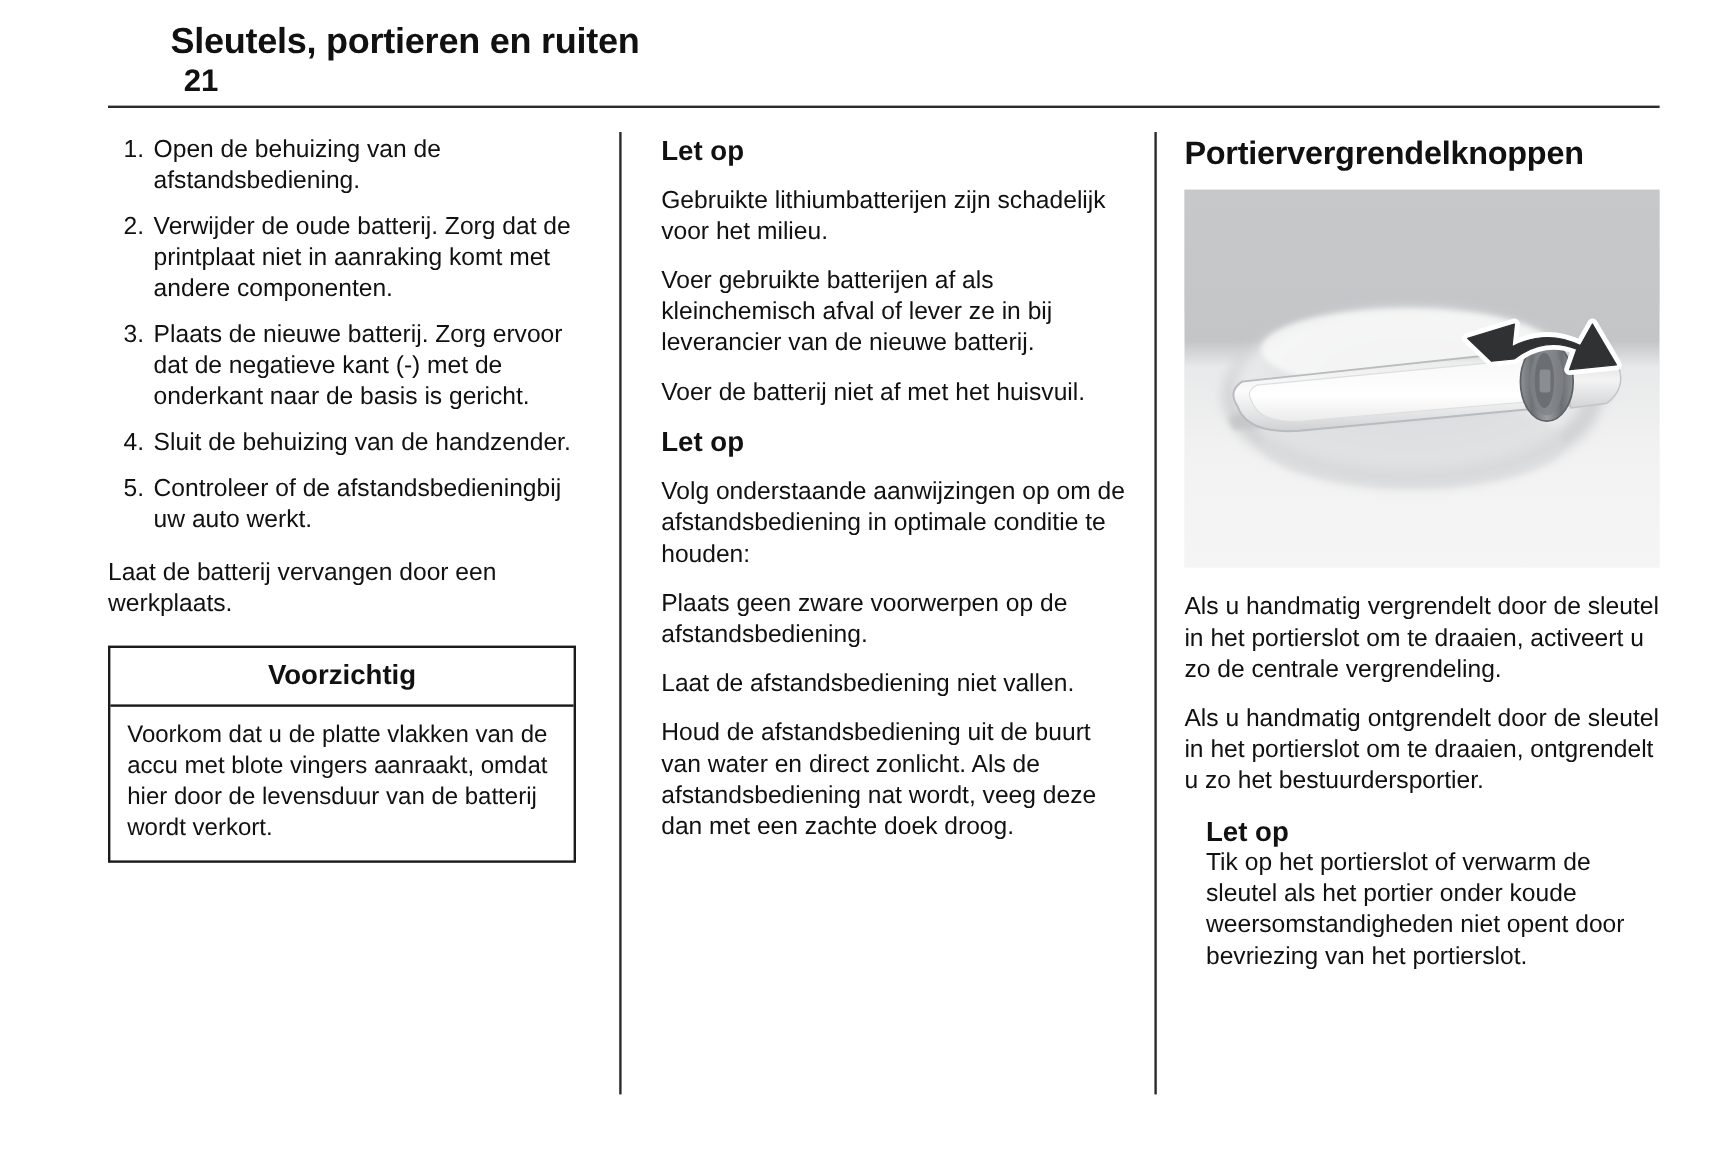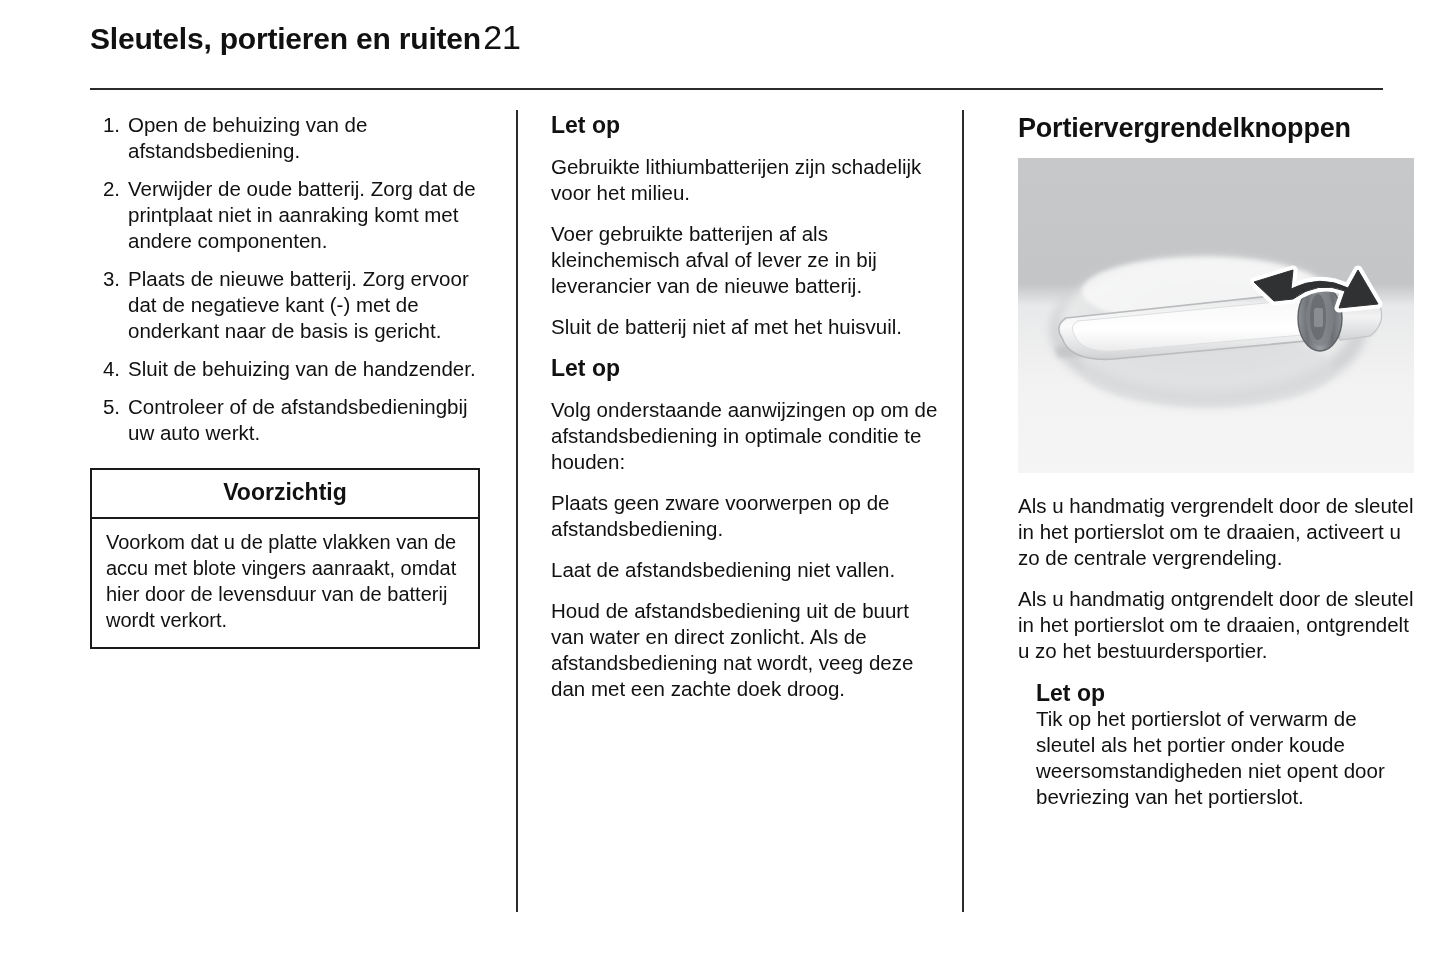--- a/index.html
+++ b/index.html
@@ -18,30 +18,32 @@
 
   
   .page-header {
     position: absolute;
     left: 90px;
     top: 18px;
     width: 1293px;
     display: flex;
     align-items: baseline;
     justify-content: flex-start;
+    flex-direction: column;
   }
   .header-title {
     font-size: 30px;
     font-weight: bold;
     letter-spacing: -0.2px;
     white-space: nowrap;
   }
   .header-pageno {
-    font-size: 34px;
-    font-weight: normal;
+    font-size: 26px;
+    font-weight: bold;
+    margin-left: 52px;
     width: 40px;
     text-align: right;
   }
   .header-rule {
     position: absolute;
     left: 90px;
     top: 88px;
     width: 1293px;
     height: 0;
     border-top: 2px solid #2b2b2b;
@@ -58,21 +60,21 @@
   .col-divider.d1 { left: 516px; }
   .col-divider.d2 { left: 962px; }
 
   
   .column {
     position: absolute;
     top: 112px;
   }
   .col-1 { left: 90px;  width: 400px; }
   .col-2 { left: 551px; width: 392px; }
-  .col-3 { left: 1018px; width: 396px; }
+  .col-3 { left: 987px; width: 396px; }
 
   
   p.para {
     margin: 0 0 15px 0;
     font-size: 20.5px;
     line-height: 26px;
   }
   p.para.tight { margin-bottom: 0; }
 
   .subhead {
@@ -188,38 +190,39 @@
       <span class="num">4.</span>
       <span>Sluit de behuizing van de handzender.</span>
     </li>
     <li>
       <span class="num">5.</span>
       <span>Controleer of de afstandsbedieningbij uw auto werkt.</span>
     </li>
   </ol>
 
   <div class="note-block" style="margin-top:18px;">
+    <p class="para note-body">Laat de batterij vervangen door een werkplaats.</p>
   </div>
 
   <div class="warn-box">
     <div class="warn-title">Voorzichtig</div>
     <div class="warn-body">Voorkom dat u de platte vlakken van de accu met blote vingers aanraakt, omdat hier door de levensduur van de batterij wordt verkort.</div>
   </div>
 
 </div>
 
 <div class="column col-2">
 
   <div class="note-block">
     <div class="subhead">Let op</div>
     <p class="para note-body">Gebruikte lithiumbatterijen zijn schadelijk voor het milieu.</p>
   </div>
 
   <p class="para">Voer gebruikte batterijen af als kleinchemisch afval of lever ze in bij leverancier van de nieuwe batterij.</p>
-  <p class="para">Sluit de batterij niet af met het huisvuil.</p>
+  <p class="para">Voer de batterij niet af met het huisvuil.</p>
 
   <div class="note-block">
     <div class="subhead">Let op</div>
     <p class="para note-body">Volg onderstaande aanwijzingen op om de afstandsbediening in optimale conditie te houden:</p>
   </div>
 
   <p class="para">Plaats geen zware voorwerpen op de afstandsbediening.</p>
   <p class="para">Laat de afstandsbediening niet vallen.</p>
   <p class="para">Houd de afstandsbediening uit de buurt van water en direct zonlicht. Als de afstandsbediening nat wordt, veeg deze dan met een zachte doek droog.</p>
 

